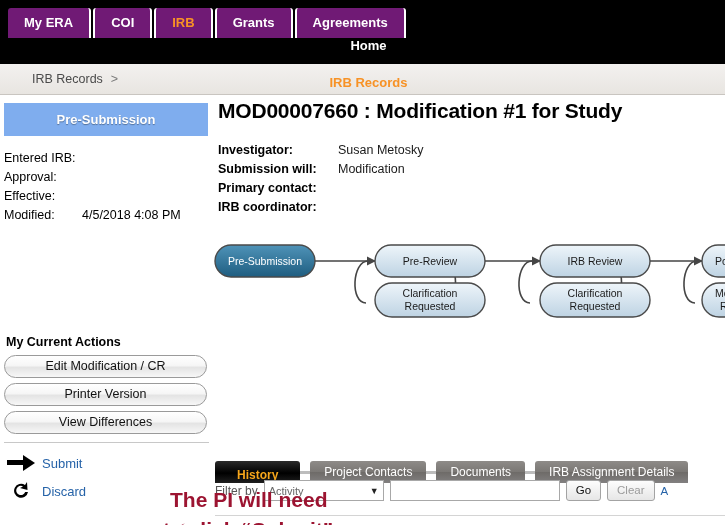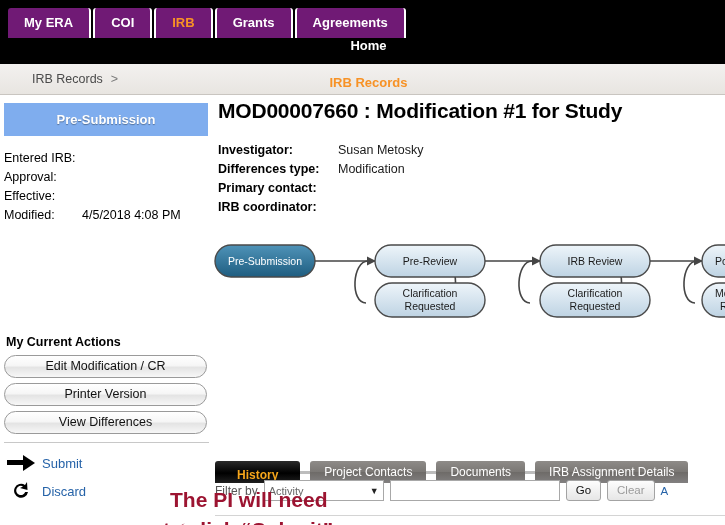--- a/index.html
+++ b/index.html
@@ -175,21 +175,21 @@
   </div>
 
   <div class="titleblock">
     <div class="doctitle">MOD00007660 :  Modification #1 for Study</div>
     <div class="infogrid">
       <div class="row">
         <div class="k">Investigator:</div>
         <div class="v">Susan Metosky</div>
       </div>
       <div class="row">
-        <div class="k">Differences type:</div>
+        <div class="k">Submission will:</div>
         <div class="v">Modification</div>
       </div>
       <div class="row">
         <div class="k">Primary contact:</div>
         <div class="v"></div>
       </div>
       <div class="row">
         <div class="k">IRB coordinator:</div>
         <div class="v"></div>
       </div>

